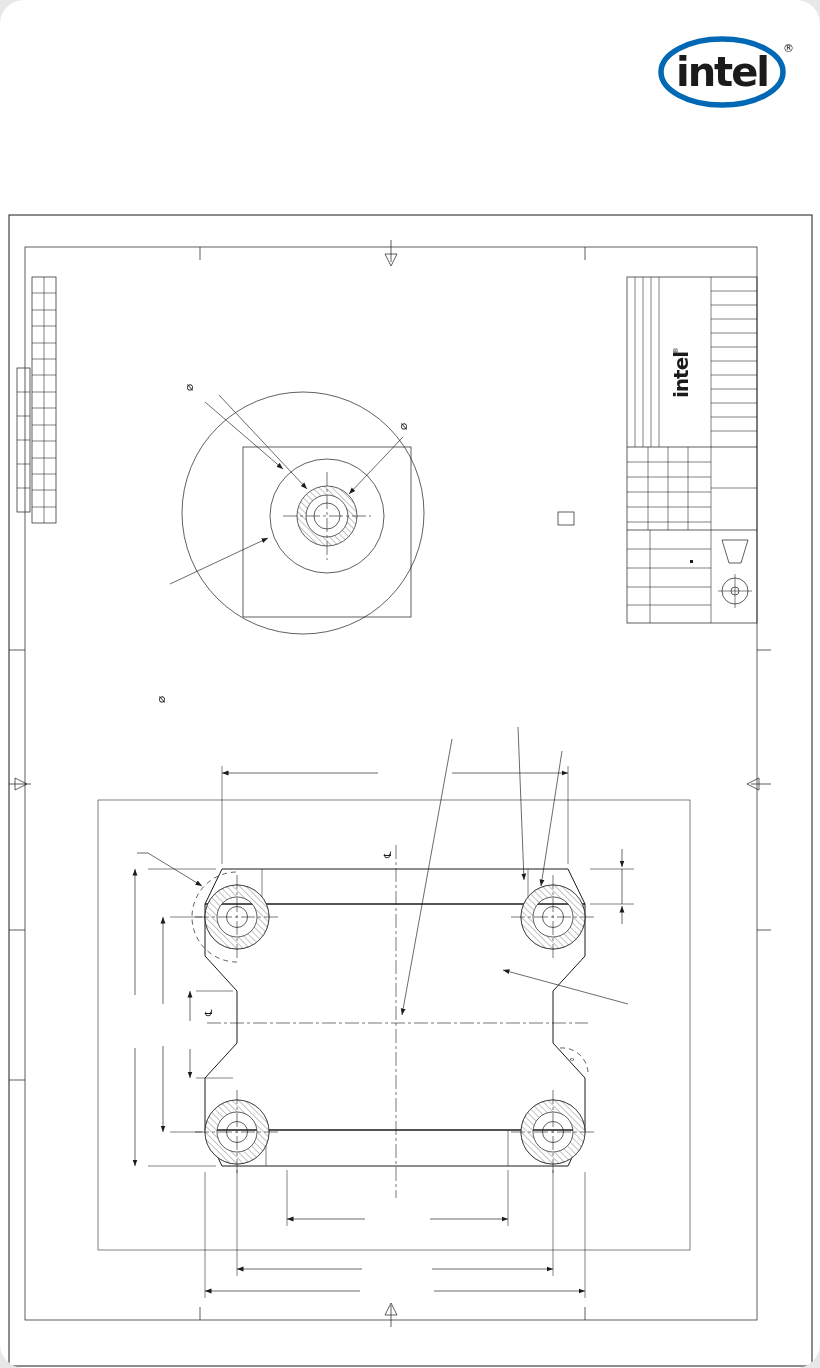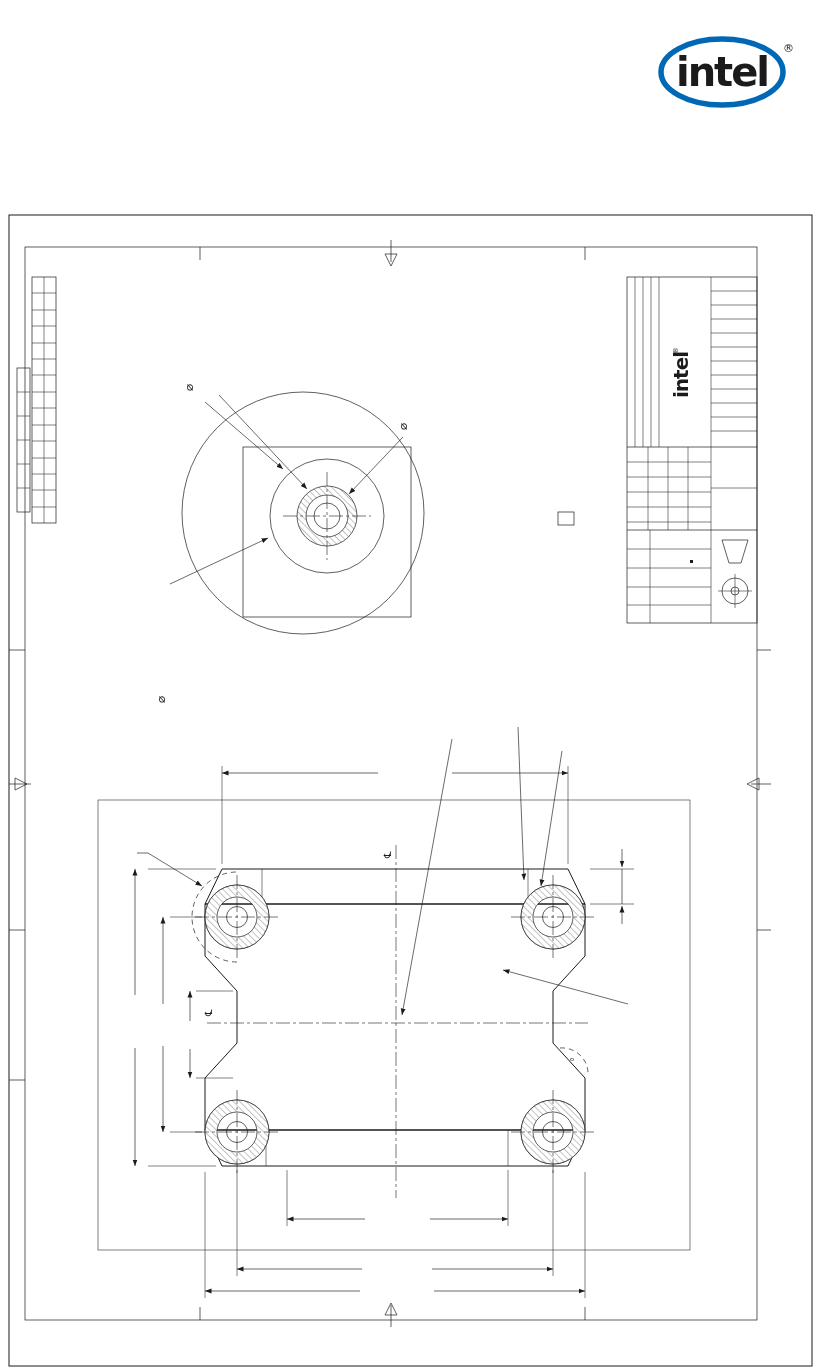--- a/index.html
+++ b/index.html
@@ -1,17 +1,17 @@
 <!DOCTYPE html>
 <html><head>
 <meta charset="utf-8">
 <style>
   html,body{margin:0;padding:0;background:#e8e8e8;}
   .page{position:relative;width:820px;height:1368px;background:#ffffff;overflow:hidden;
-        font-family:"DejaVu Sans", sans-serif;}
+        font-family:"DejaVu Sans", sans-serif;border-radius:24px;}
   svg{position:absolute;left:0;top:0;}
   .ln{stroke:#1b1b1b;stroke-width:1;fill:none;}
   .ln2{stroke:#1b1b1b;stroke-width:0.7;fill:none;}
   .thin{stroke:#1b1b1b;stroke-width:0.55;fill:none;}
   .cl{stroke:#1b1b1b;stroke-width:0.6;fill:none;stroke-dasharray:14 3 3 3;}
   .dash{stroke:#1b1b1b;stroke-width:0.7;fill:none;stroke-dasharray:5 4;}
   .dim{stroke:#1b1b1b;stroke-width:0.65;fill:none;}
   text{fill:#1b1b1b;font-family:"DejaVu Sans", sans-serif;}
 </style>
 </head>

